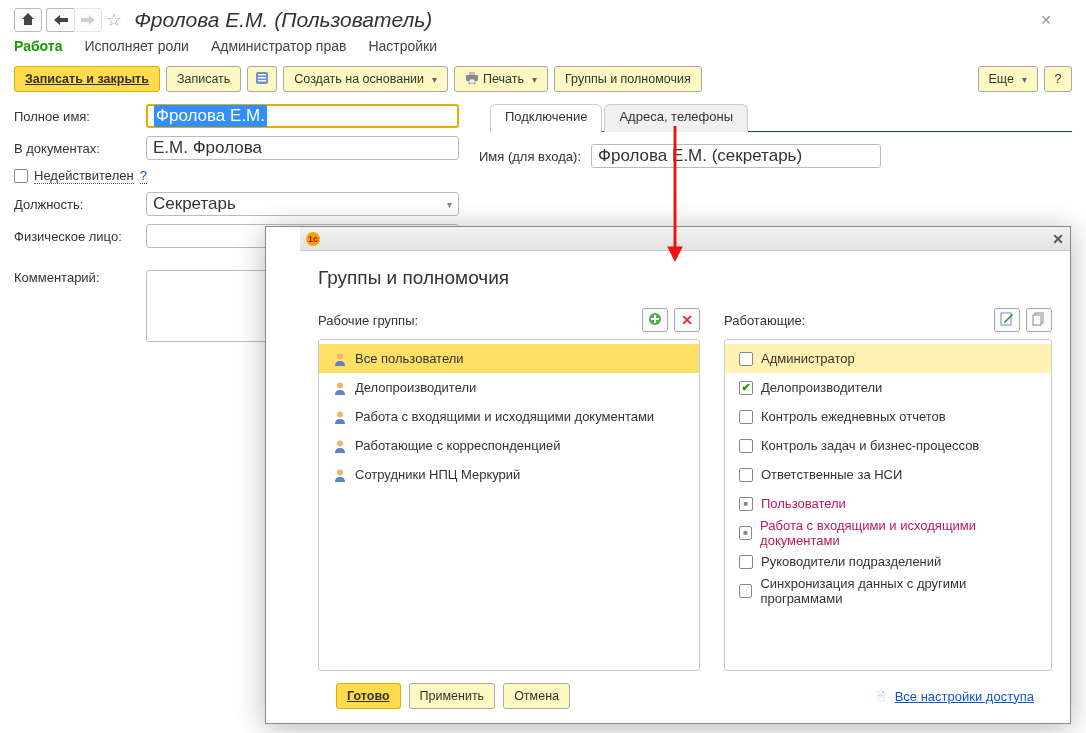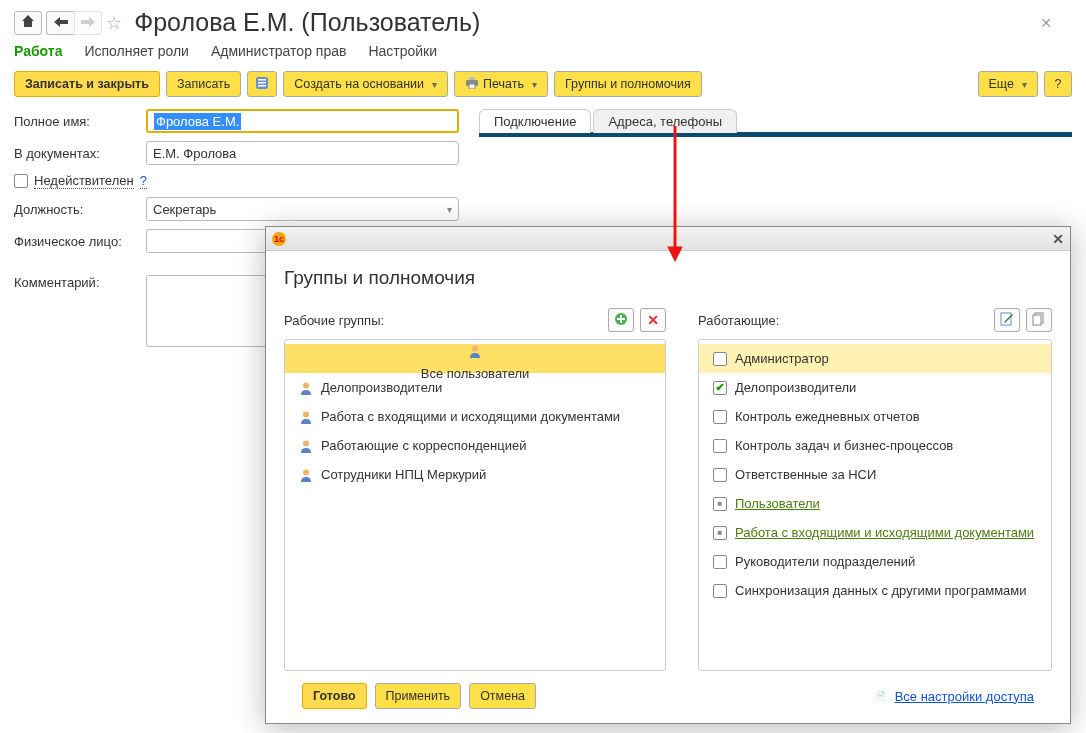--- a/index.html
+++ b/index.html
@@ -31,24 +31,25 @@
     align-items: center;
     justify-content: center;
   }
   .nav-btn-group {
     display: flex;
   }
   .nav-btn-group .nav-btn:first-child { border-radius: 3px 0 0 3px; border-right: none; }
   .nav-btn-group .nav-btn:last-child { border-radius: 0 3px 3px 0; }
   .star-ico { color: #aaa; font-size: 18px; }
   .page-title {
-    font-size: 25px;
+    font-size: 21px;
     color: #333;
     padding-left: 8px;
     flex: 1;
+    font-style: italic;
   }
   .close-x {
     color: #999;
     font-size: 14px;
     cursor: pointer;
     padding-right: 20px;
   }
 
   
   .subnav {
@@ -65,33 +66,34 @@
     display: flex;
     align-items: center;
     gap: 6px;
     padding: 4px 14px 8px 14px;
   }
   .btn {
     height: 26px;
     padding: 0 10px;
     border: 1px solid #aaa;
     border-radius: 3px;
-    background: #fde047;
+    background: #fef9c3;
     display: inline-flex;
     align-items: center;
     justify-content: center;
     gap: 4px;
     font-size: 12.5px;
     color: #333;
     cursor: pointer;
   }
   .btn.primary {
     background: #ffdb4d;
     border-color: #dcae00;
     font-weight: bold;
+    text-decoration: underline;
   }
   .btn.icon-only { width: 30px; padding: 0; }
   .dropdown-arrow::after { content: "▾"; color: #666; font-size: 10px; margin-left: 4px; }
   .spacer { flex: 1; }
 
   
   .form-area {
     display: flex;
     padding: 4px 14px;
     gap: 20px;
@@ -105,21 +107,21 @@
     margin-bottom: 8px;
     min-height: 24px;
   }
   .field-label { width: 132px; font-size: 13px; color: #333; }
   .field-value {
     flex: 1;
     height: 24px;
     border: 1px solid #bbb;
     border-radius: 3px;
     padding: 0 6px;
-    font-size: 13px;
+    font-size: 17px;
     display: flex;
     align-items: center;
     position: relative;
   }
   .field-value.highlight {
     border: 2px solid #e2b100;
     background: #fff;
   }
   .sel-text { background: #338fff; color: #fff; padding: 1px 2px; }
   .field-dd::after {
@@ -148,22 +150,23 @@
   .chk.checked::before { content: "✔"; color: #1a9a00; font-weight: bold; }
   .chk.ind::before { content: "■"; color: #888; font-size: 8px; }
   .textarea {
     flex: 1; height: 72px;
     border: 1px solid #bbb; border-radius: 3px;
   }
 
   
   .rtabs {
     display: flex;
-    border-bottom: 5px solid #0c4a6e;
+    border-bottom: 1px solid #0c4a6e;
     height: 28px;
+    margin-left: 11px;
   }
   .rtab {
     padding: 4px 14px;
     border: 1px solid #ccc;
     border-bottom: none;
     border-radius: 6px 6px 0 0;
     background: #f0f0f0;
     margin-right: 2px;
     margin-bottom: -1px;
     font-size: 13px;
@@ -174,20 +177,21 @@
   
   .modal {
     position: absolute;
     left: 265px; top: 226px;
     width: 806px; height: 498px;
     background: #fff;
     border: 1px solid #888;
     box-shadow: 0 4px 28px rgba(0,0,0,.28);
     display: flex;
     flex-direction: column;
+    padding-left: 34px;
   }
   .modal-title {
     height: 24px;
     background: linear-gradient(#f2f2f2, #e2e2e2);
     border-bottom: 1px solid #ccc;
     display: flex;
     align-items: center;
     padding: 0 6px;
     font-size: 12px;
     gap: 6px;
@@ -198,21 +202,21 @@
     display: inline-flex; align-items: center; justify-content: center;
     color: #d00; font-size: 9px; font-weight: bold;
   }
   .modal-close {
     margin-left: auto;
     font-size: 14px; color: #555; font-weight: bold; cursor: pointer;
   }
   .modal-body { flex: 1; padding: 16px 18px 0 18px; display: flex; flex-direction: column; }
   .modal-h2 { font-size: 19px; margin: 0 0 18px 0; color: #333; }
   .panels {
-    display: flex; gap: 32px; flex: 1; min-height: 0;
+    display: flex; gap: 24px; flex: 1; min-height: 0;
   }
   .panel { display: flex; flex-direction: column; }
   .panel.left { width: 382px; }
   .panel.right { flex: 1; }
   .panel-head {
     display: flex; align-items: center; margin-bottom: 6px; height: 26px;
   }
   .panel-label { font-size: 13px; color: #333; }
   .panel-tools { margin-left: auto; display: flex; gap: 6px; }
   .tool-btn {
@@ -226,28 +230,28 @@
     border: 1px solid #ccc; border-radius: 3px;
     flex: 1; overflow: auto;
     padding: 4px 0;
     background: #fff;
   }
   .list-row {
     display: flex; align-items: center; gap: 8px;
     height: 29px; padding: 0 14px;
     font-size: 13px;
   }
-  .list-row.sel { background: #ffe066; flex-direction: column; }
+  .list-row.sel { background: #ffe066; }
   .list-row.perm-sel { background: #fff2b2; }
   .usr-ico {
     width: 14px; height: 14px;
     display: inline-block;
   }
   .usr-ico svg { width: 14px; height: 14px; }
-  .perm-link { color: #4d7c0f; cursor: pointer; text-decoration: underline; }
+  .perm-link { color: #be185d; cursor: pointer; }
 
   .modal-foot {
     display: flex; align-items: center; gap: 8px;
     padding: 12px 18px 14px 18px;
   }
 
   
   .arrow {
     position: absolute;
     left: 665px; top: 126px;
@@ -369,20 +373,26 @@
       <div class="textarea"></div>
     </div>
   </div>
 
   <div class="col-right">
     <div class="rtabs">
       <div class="rtab active">Подключение</div>
       <div class="rtab">Адреса, телефоны</div>
     </div>
     <div style="height:12px"></div>
+    <div class="field-row">
+      <div class="field-label" style="width:112px">Имя (для входа):</div>
+      <div class="field-value" style="max-width:290px">
+          <span>Фролова Е.М. (секретарь)</span>
+        </div>
+    </div>
   </div>
 </div>
 
 <div class="modal">
   <div class="modal-title">
     <span class="mt-ico">1c</span>
     <span class="modal-close">✕</span>
   </div>
   <div class="modal-body">
     <div class="modal-h2">Группы и полномочия</div>

